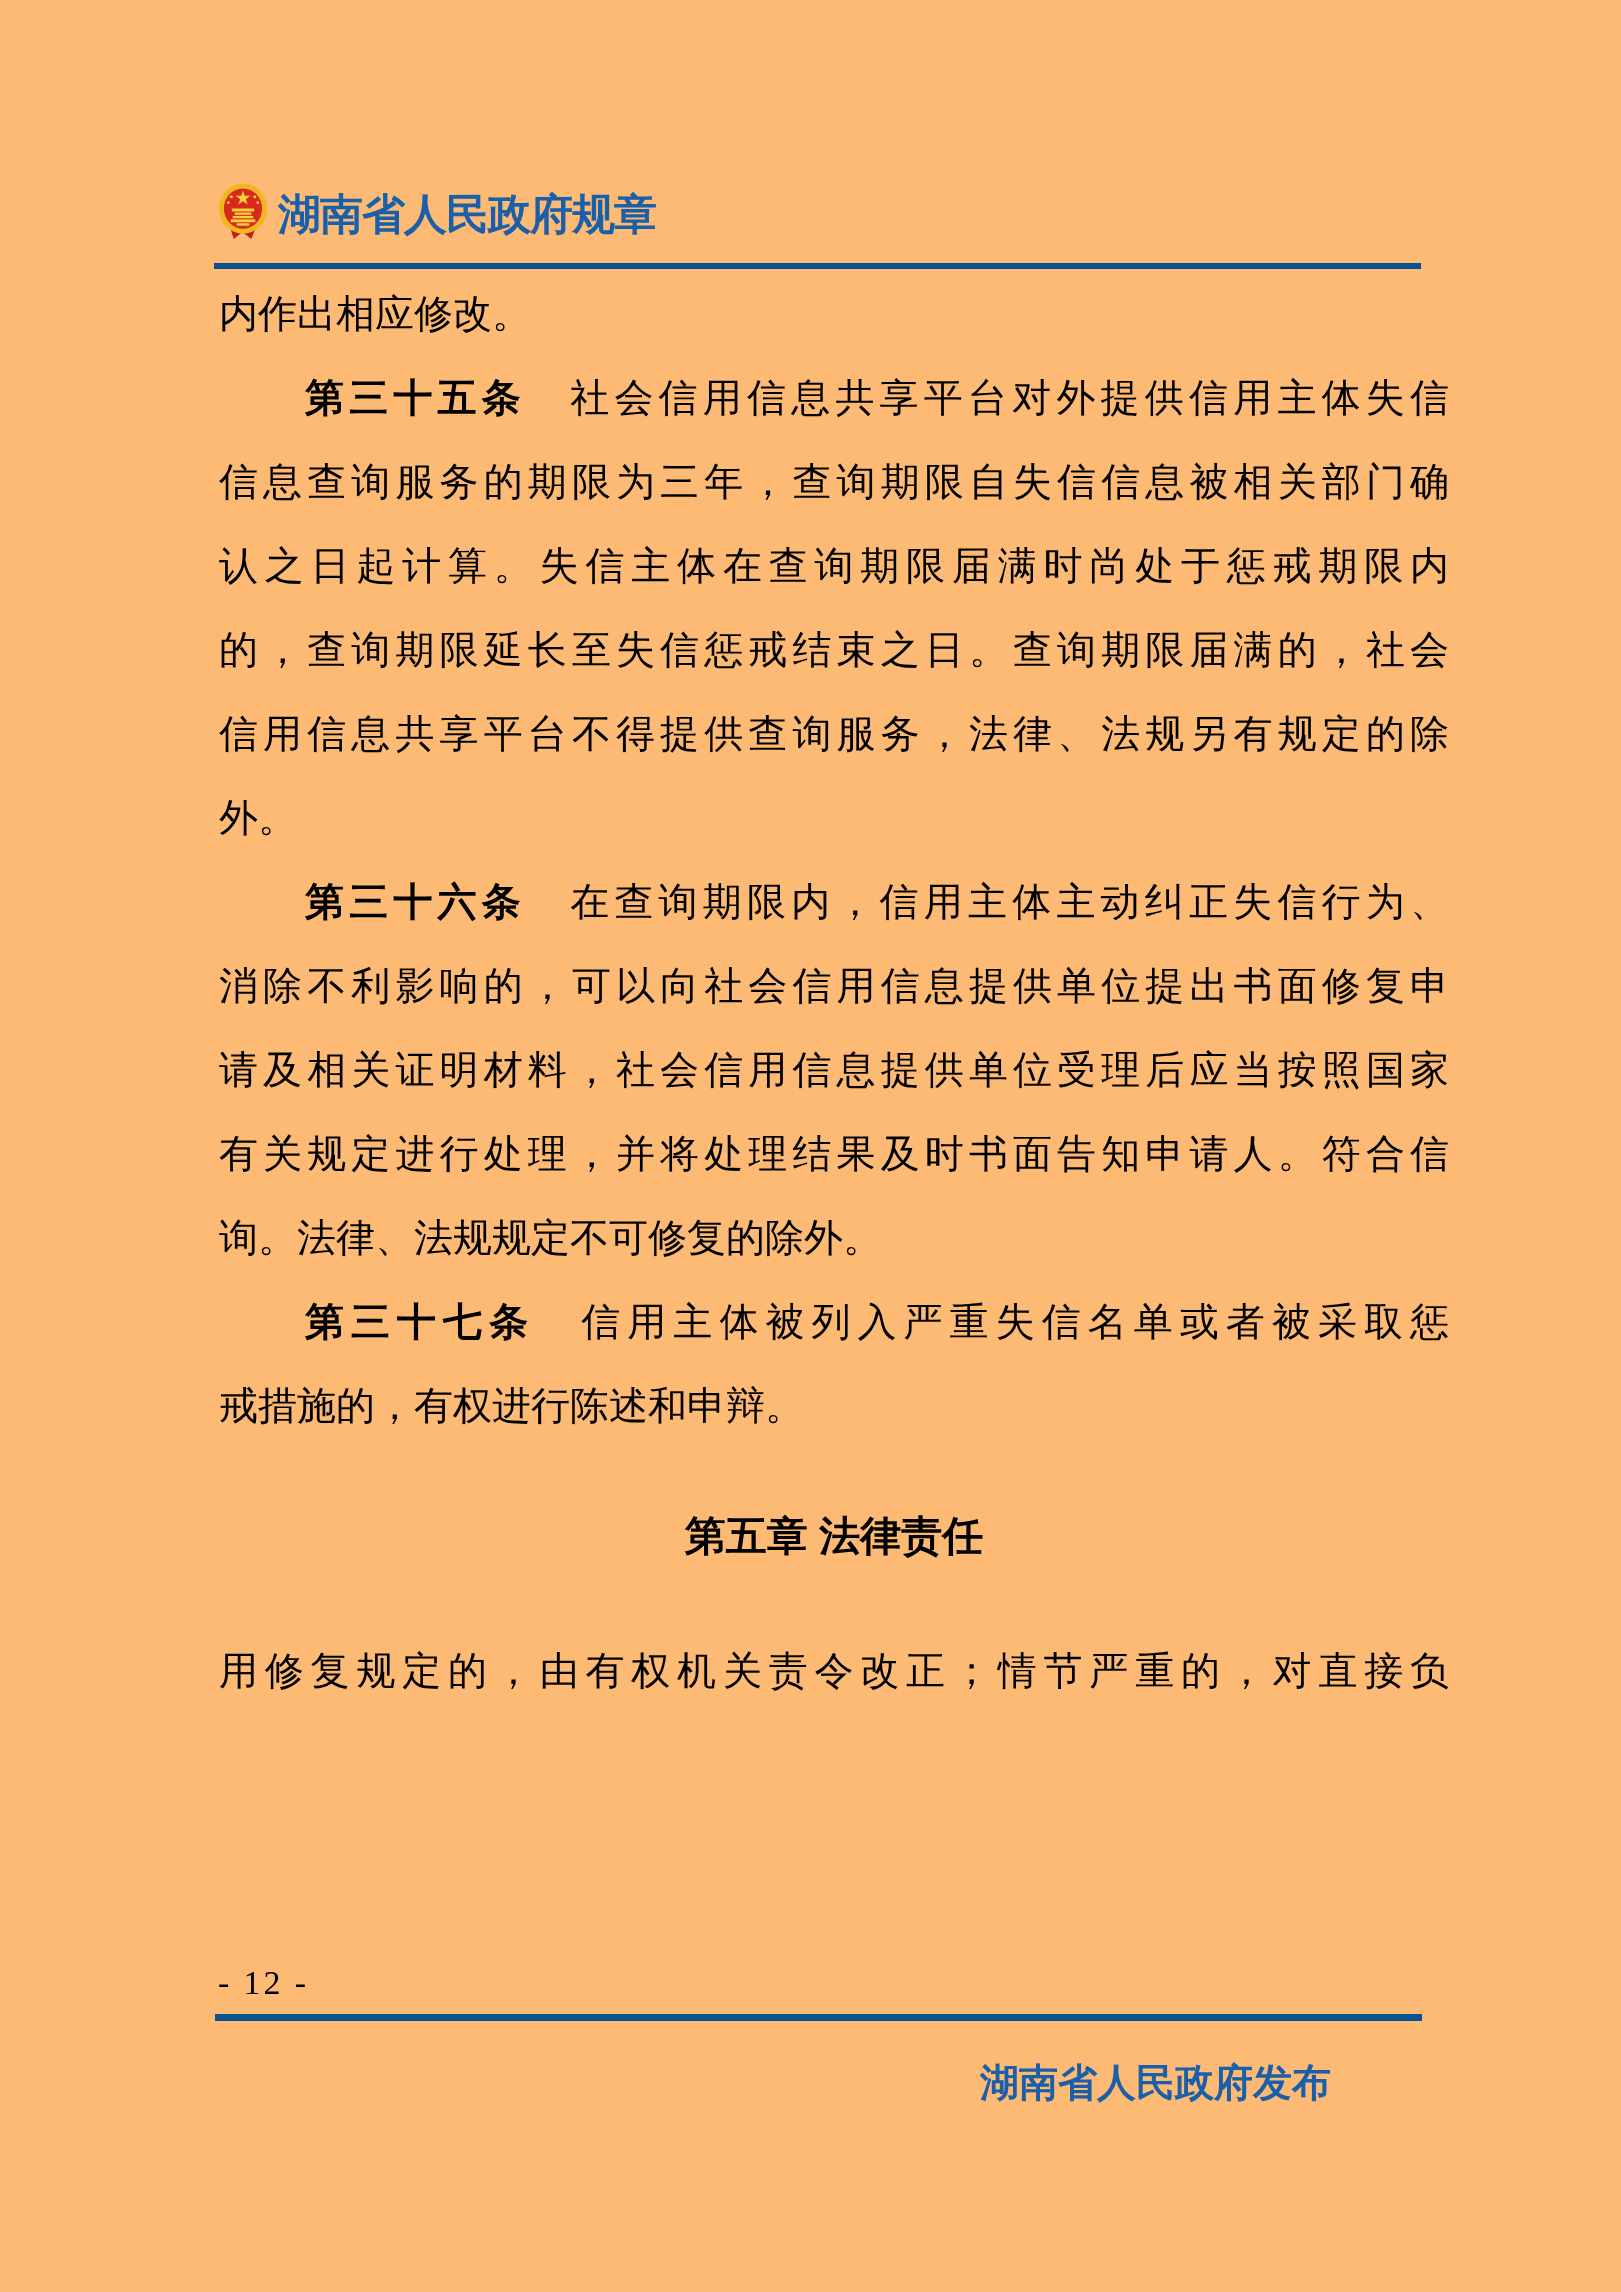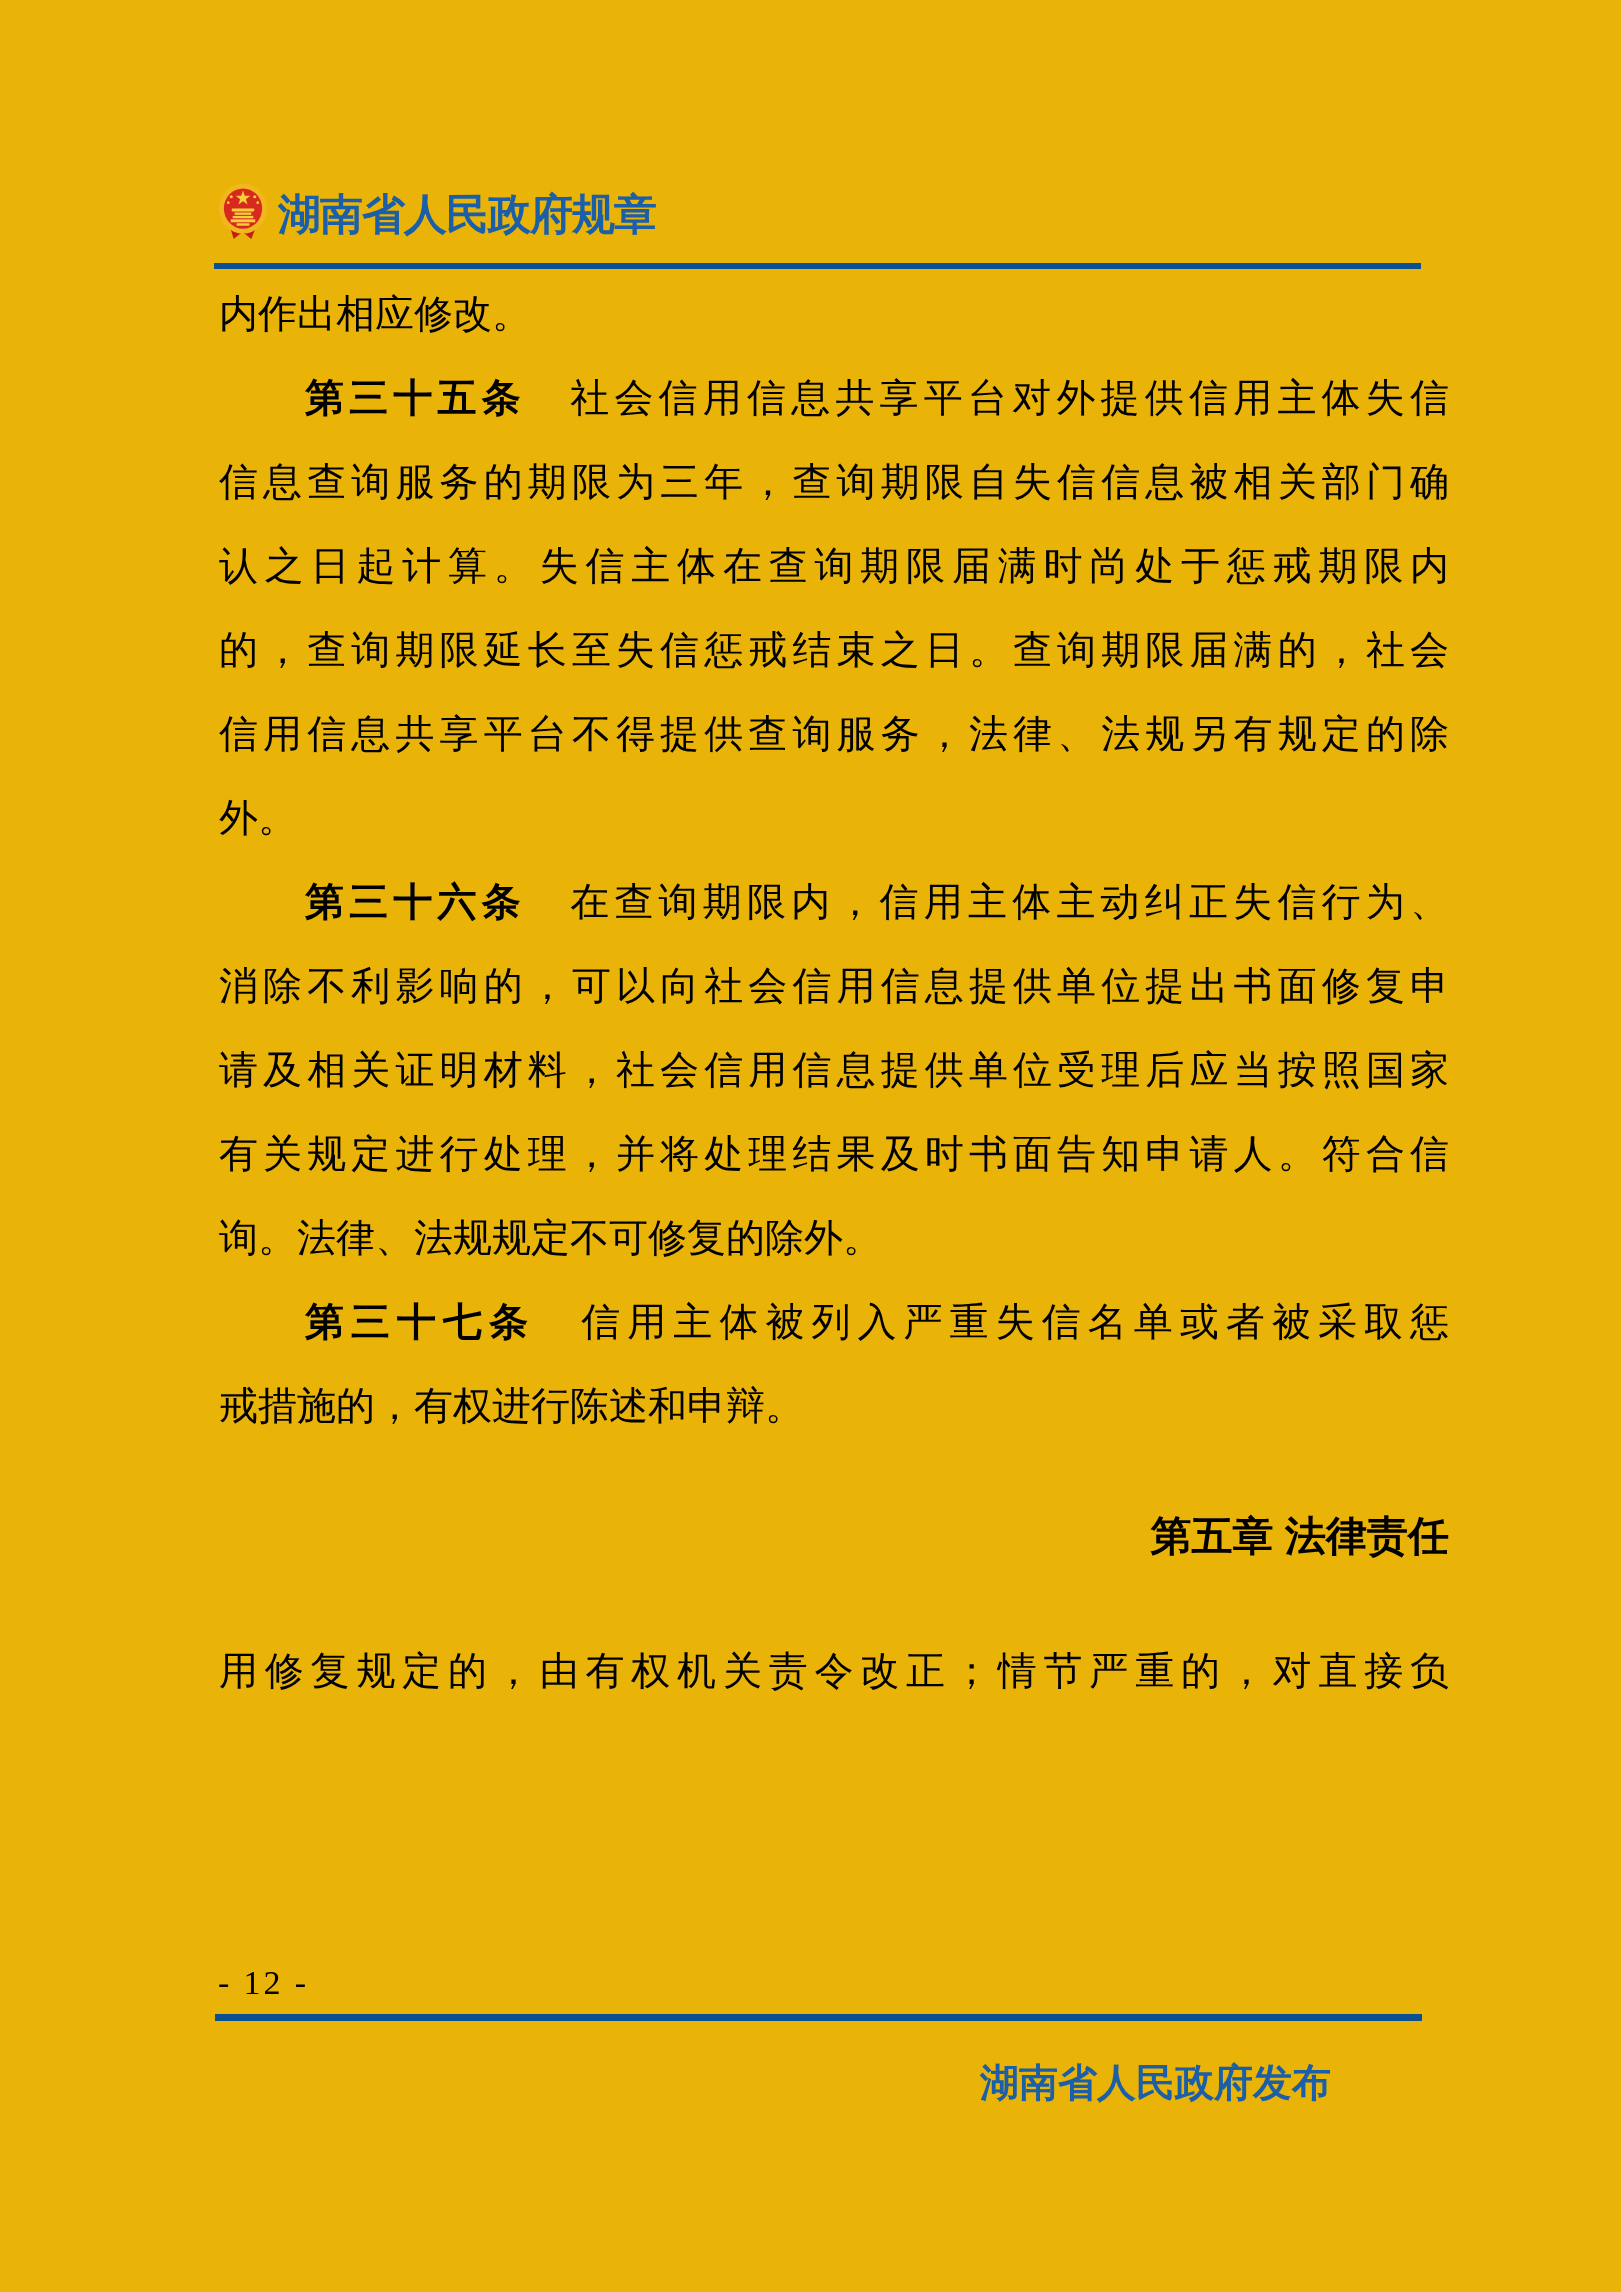--- a/index.html
+++ b/index.html
@@ -1,19 +1,19 @@
 <!DOCTYPE html>
 <html><head>
 <meta charset="utf-8">
 <style>
   html,body{margin:0;padding:0;background:#e8e8e8;}
   .page{
     position:relative;
     width:1621px;height:2293px;
-    background:#eab308;
+    background:#fdba74;
     overflow:hidden;
     font-family:"Liberation Serif","DejaVu Serif",serif;
   }
   
   .emblem{position:absolute;left:218px;top:183px;width:50px;height:57px;}
   .header-title{
     position:absolute;left:278px;top:186px;
     font-size:43px;font-weight:bold;letter-spacing:-1px;
     font-family:"Liberation Sans","DejaVu Sans",sans-serif;
     white-space:nowrap;
@@ -27,21 +27,21 @@
   .line{height:84px;line-height:84px;white-space:nowrap;}
   .just{text-align:justify;text-align-last:justify;}
   .indent{padding-left:86px;}
   .art{
     font-weight:bold;
     font-family:"Liberation Sans","DejaVu Sans",sans-serif;
   }
   .chapter{
     height:84px;line-height:84px;
     margin-top:46px;margin-bottom:51px;
-    text-align:right;font-size:41px;font-weight:bold;
+    text-align:center;font-size:41px;font-weight:bold;
     font-family:"Liberation Sans","DejaVu Sans",sans-serif;
   }
   
   .page-num{
     position:absolute;left:218px;top:1952px;
     font-size:34px;color:#000;letter-spacing:2.9px;
     font-family:"Liberation Serif","DejaVu Serif",serif;
     margin-top:12px;
   }
   .footer-rule{position:absolute;left:215px;top:2014px;width:1207px;height:6.9px;}

